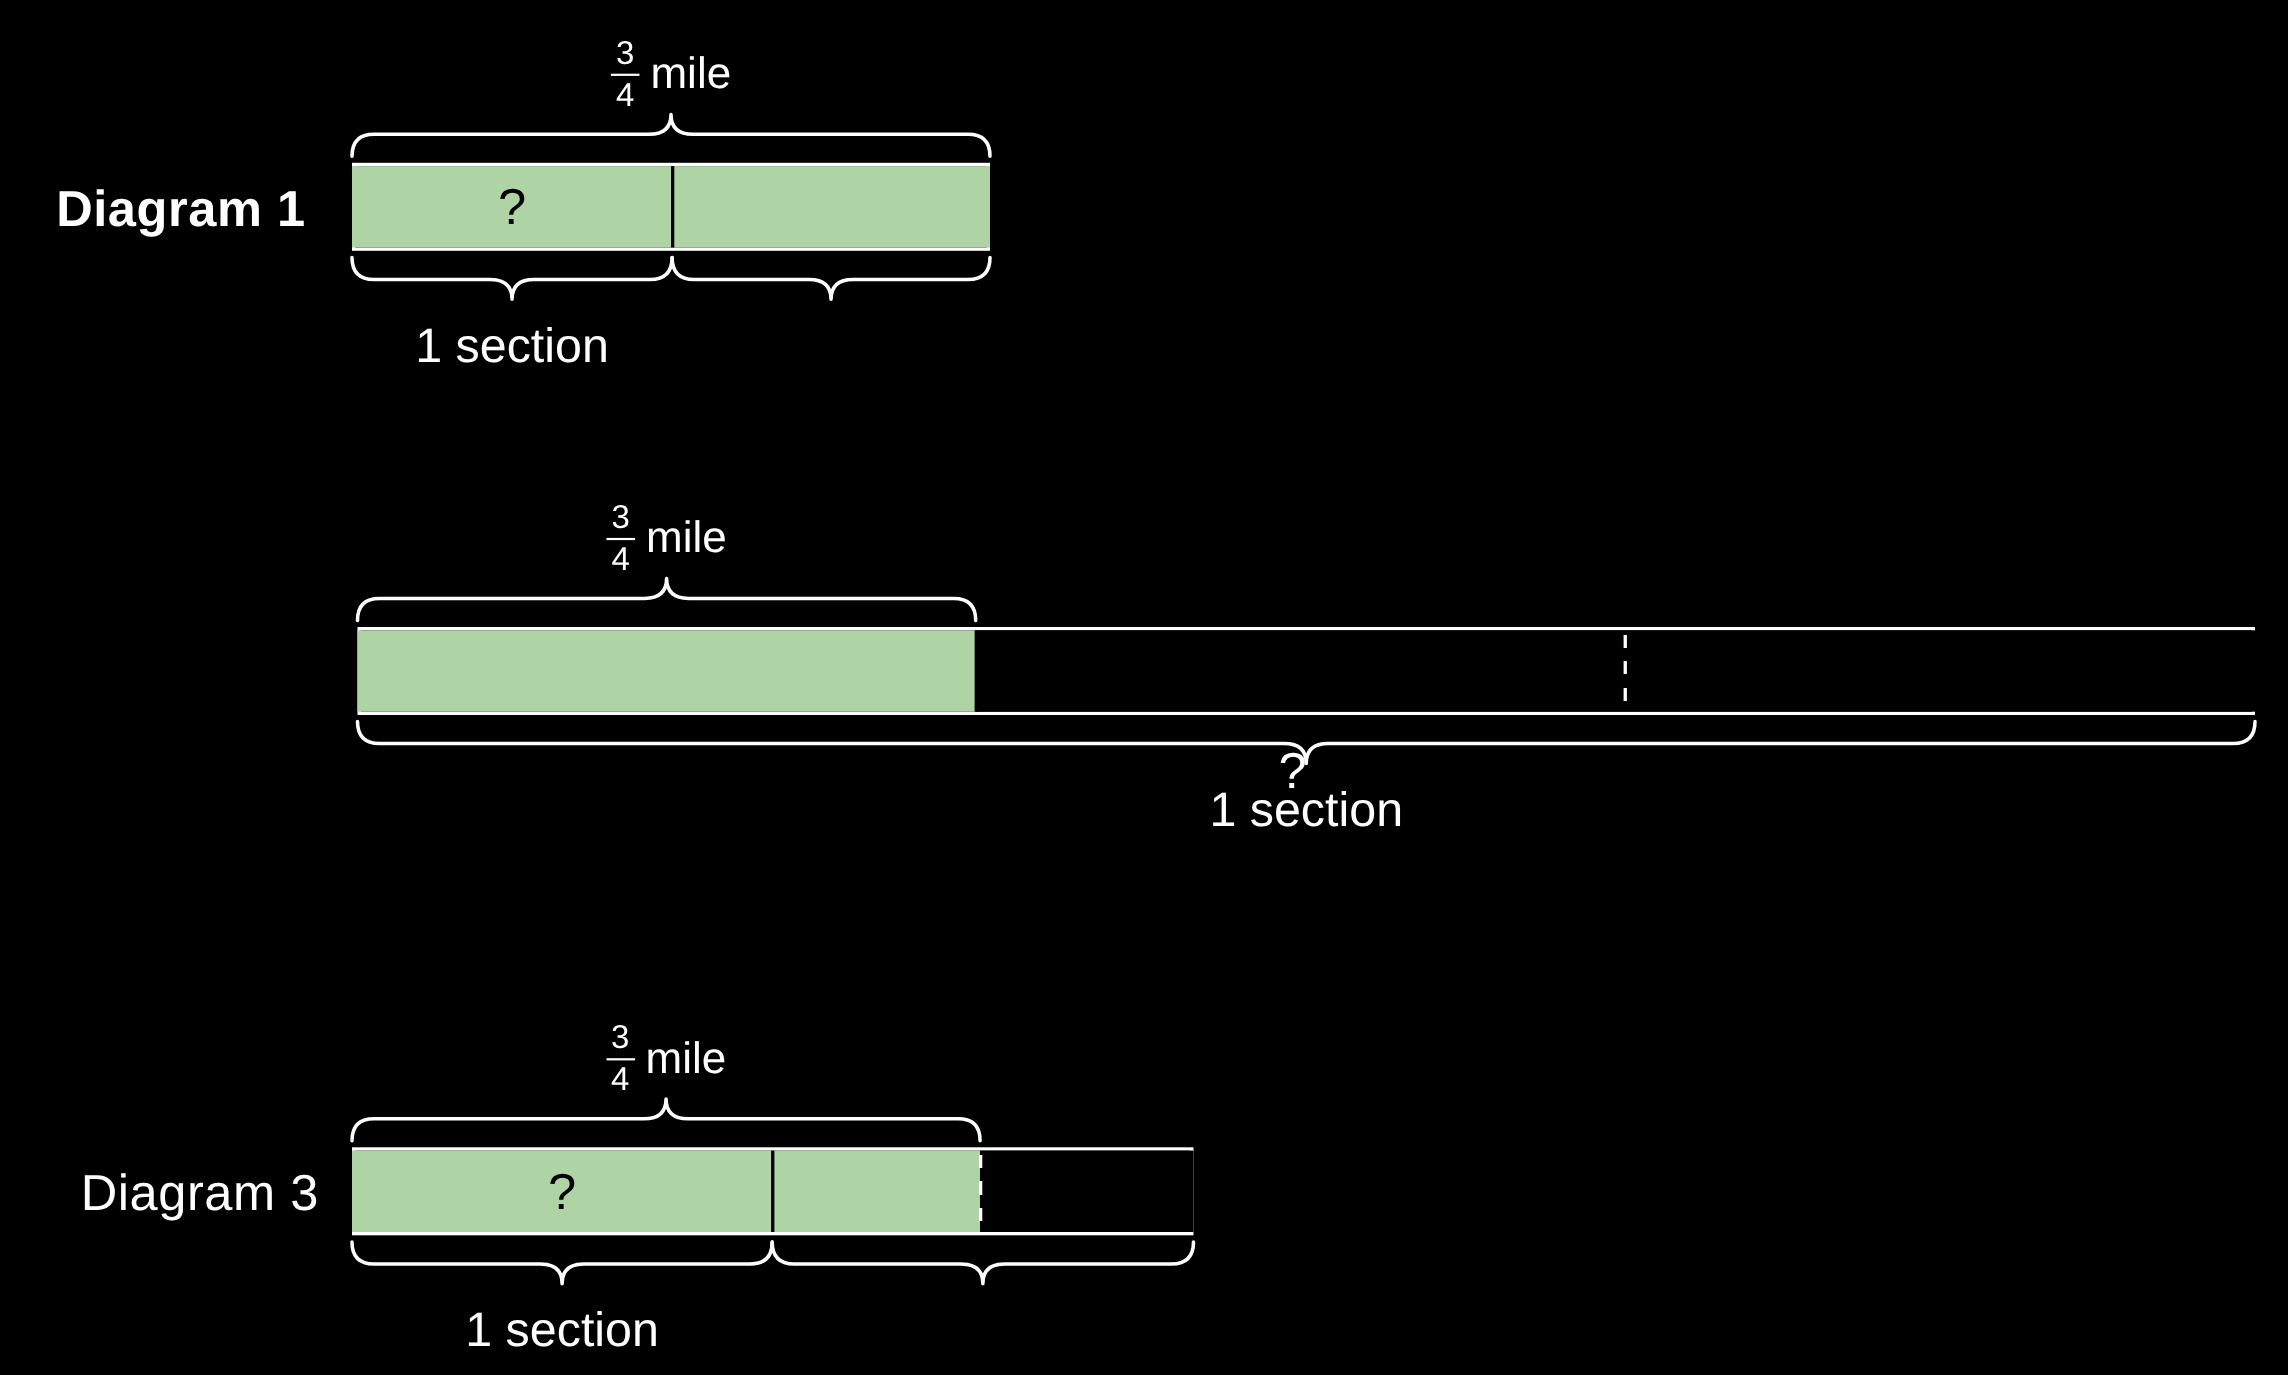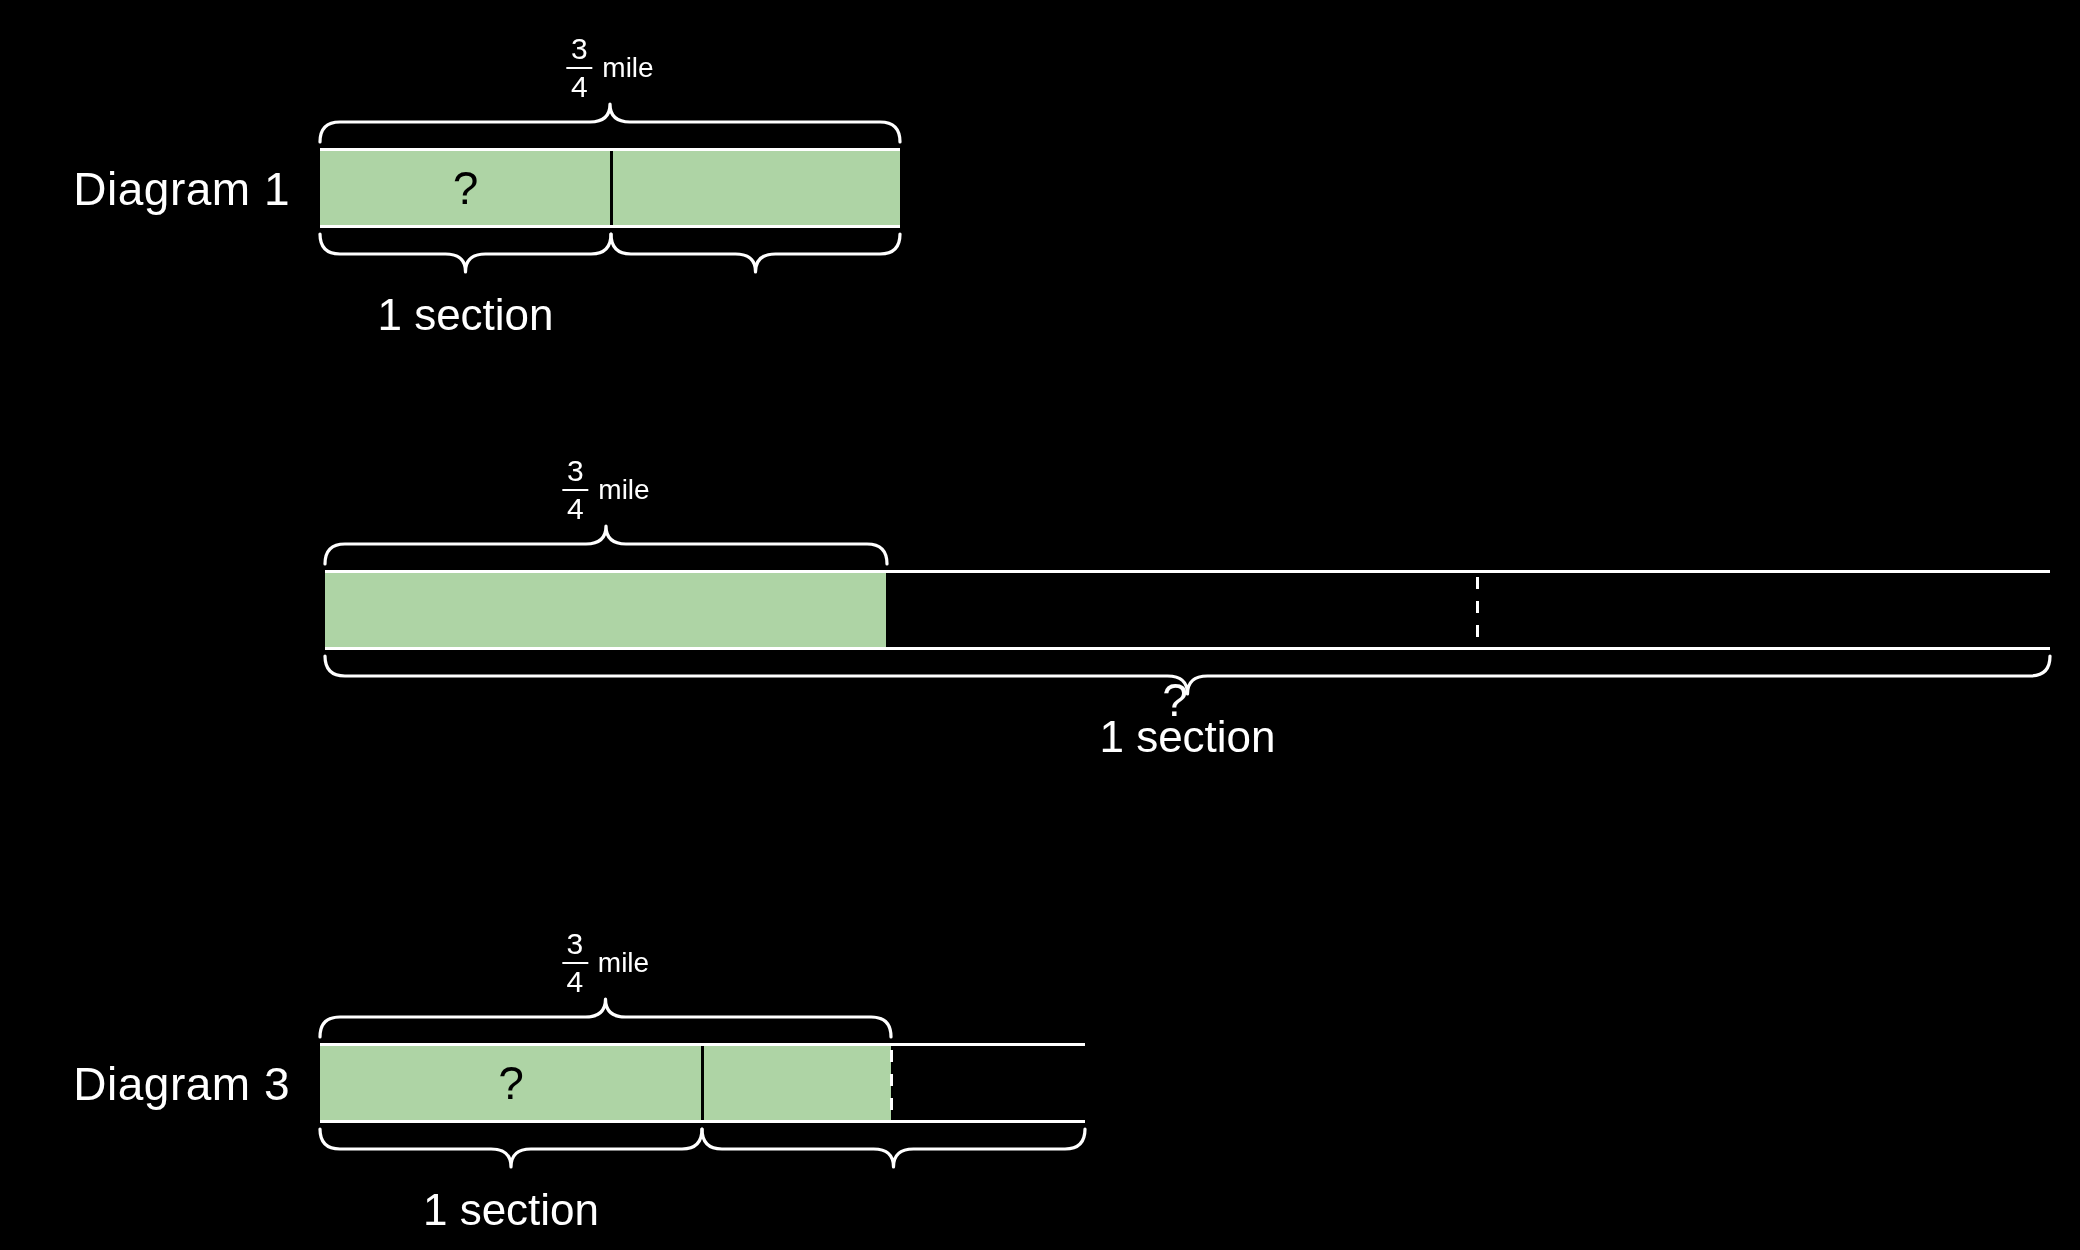--- a/index.html
+++ b/index.html
@@ -74,31 +74,31 @@
   }
   .frac .stack{
     display:flex;flex-direction:column;align-items:center;
     font-size:30px;line-height:1.05;
   }
   .frac .stack .num{padding:0 3px;}
   .frac .stack .bar-line{
     width:26px;height:2px;background:#ffffff;margin:2px 0;
   }
   .frac .stack .den{padding:0 3px;}
-  .frac .unit{font-size:28px;}
+  .frac .unit{font-size:40px;}
 
   svg.brace{position:absolute;overflow:visible;}
   svg.brace path{fill:none;stroke:#ffffff;stroke-width:3.2;
     stroke-linecap:round;stroke-linejoin:round;}
 </style>
 </head>
 <body>
 
 <div id="stage">
-    <div class="row-label" style="left: 20px; top: 162px; width: 270px;">Diagram 1</div>
+    <div class="row-label" style="left: 8px; top: 162px; width: 270px; font-weight: bold;">Diagram 1</div>
     <div class="bar" style="left: 320px; top: 148px; width: 580px; height: 80px;">
       <div class="seg green" style="left: -3px; width: 291px;"></div>
       <div class="seg green" style="left: 288px; width: 289px;"></div>
       <div class="divider" style="left: 287px;"></div>
     </div>
     <div class="qmark dark" style="left: 465.5px; top: 188px;">?</div>
     <svg class="brace" width="580" height="42" style="left: 320px; top: 108px;">
       <path d="M 0 34 q 0 -20 20 -20 L 270 14 q 20 0 20 -18 q 0 18 20 18 L 560 14 q 20 0 20 20"></path>
     </svg>
     <div class="frac" style="left: 610px; top: 33px;">

